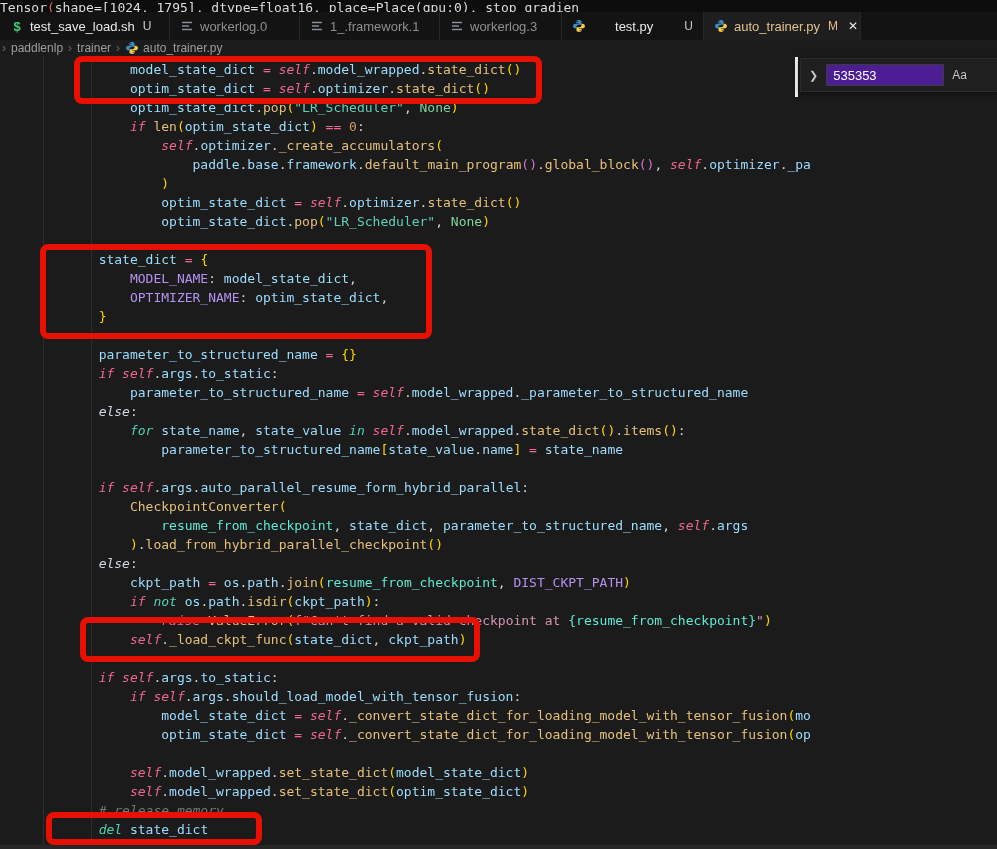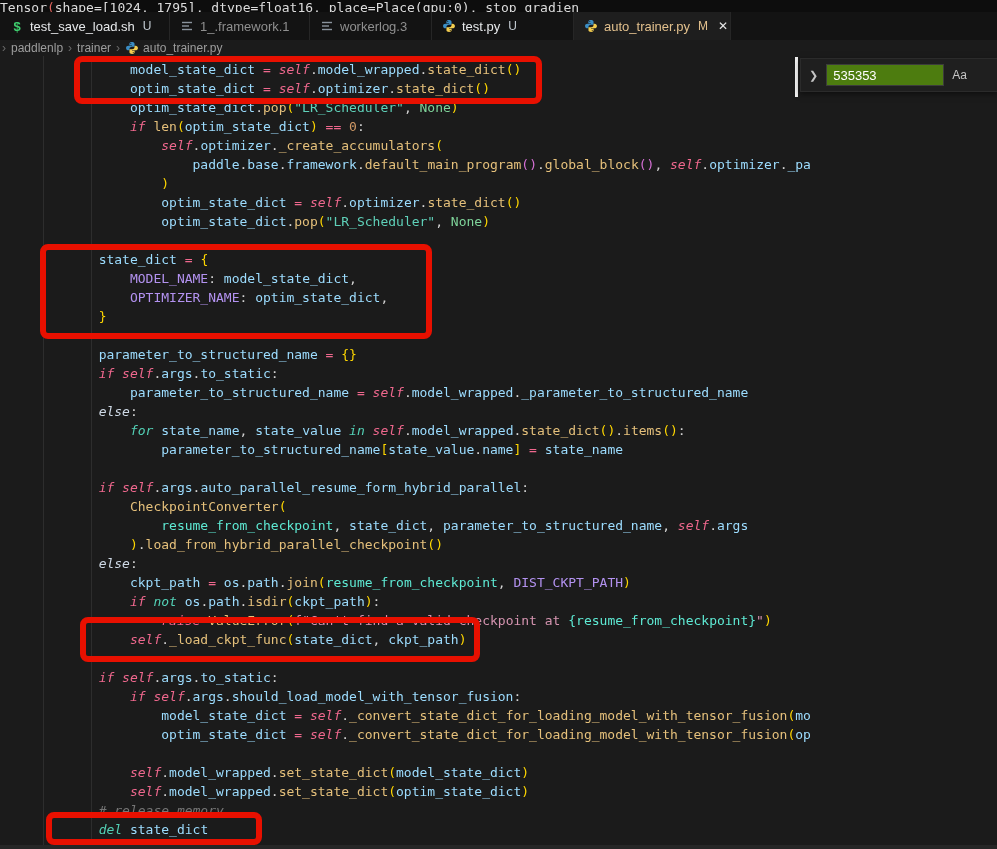--- a/index.html
+++ b/index.html
@@ -53,21 +53,21 @@
   .tk-pa{color:#5eead4;}
   .tk-cm{color:#767676;font-style:italic;}
   
   .redbox{position:absolute;border:6px solid #e81000;border-radius:8px;box-sizing:border-box;pointer-events:none;}
   
   .find-sash{position:absolute;left:795px;top:57px;width:3px;height:40px;background:#f2f2f2;}
   .find{position:absolute;left:800px;top:58px;width:197px;height:34px;background:#1f1f1f;
      border:1px solid #2b2b2b;border-right:none;box-shadow:0 2px 6px rgba(0,0,0,.5);
      display:flex;align-items:center;gap:8px;padding-left:8px;box-sizing:border-box;}
   .find .chev{color:#c5c5c5;font-size:11px;cursor:pointer;}
-  .find input{width:118px;height:22px;background:#4d7c0f;border:1px solid #3c3c3c;color:#ffffff;
+  .find input{width:118px;height:22px;background:#4c1d95;border:1px solid #3c3c3c;color:#ffffff;
      font-size:13px;font-family:"Liberation Sans",sans-serif;padding:0 6px;outline:none;box-sizing:border-box;}
   .find .aa{color:#c5c5c5;font-size:12px;cursor:pointer;white-space:nowrap;}
   
   .bottom-strip{position:absolute;left:0;top:845px;width:997px;height:4px;background:#262626;}
 </style>
 </head>
 <body>
 
 <div class="stage">
 
@@ -75,20 +75,32 @@
     <span class="tline"><span>Tensor</span><span class="tseg-r">(</span><span>shape=[1024, 1795], dtype=float16, place=Place(gpu:0), stop_gradien</span></span>
   </div>
 
   <div class="tab-bar">
       <div class="tab light" style="width: 170px;">
         <span class="ticon">
           <span class="shelly">$</span>
         </span>
         <span class="lbl">test_save_load.sh</span>
         <span class="badge">U</span>
+      </div>
+      <div class="tab" style="width: 130px;">
+        <span class="ticon">
+          <svg width="12" height="12" viewBox="0 0 12 12">
+            <g stroke="#8b949e" stroke-width="1.4">
+              <line x1="1" y1="2.5" x2="11" y2="2.5"></line>
+              <line x1="1" y1="6" x2="8" y2="6"></line>
+              <line x1="1" y1="9.5" x2="11" y2="9.5"></line>
+            </g>
+          </svg>
+        </span>
+        <span class="lbl">workerlog.0</span>
       </div>
       <div class="tab" style="width: 140px;">
         <span class="ticon">
           <svg width="12" height="12" viewBox="0 0 12 12">
             <g stroke="#8b949e" stroke-width="1.4">
               <line x1="1" y1="2.5" x2="11" y2="2.5"></line>
               <line x1="1" y1="6" x2="8" y2="6"></line>
               <line x1="1" y1="9.5" x2="11" y2="9.5"></line>
             </g>
           </svg>
@@ -100,21 +112,21 @@
           <svg width="12" height="12" viewBox="0 0 12 12">
             <g stroke="#8b949e" stroke-width="1.4">
               <line x1="1" y1="2.5" x2="11" y2="2.5"></line>
               <line x1="1" y1="6" x2="8" y2="6"></line>
               <line x1="1" y1="9.5" x2="11" y2="9.5"></line>
             </g>
           </svg>
         </span>
         <span class="lbl">workerlog.3</span>
       </div>
-      <div class="tab light" style="width: 142px;">
+      <div class="tab light" style="width: 142px; justify-content: space-between;">
         <span class="ticon">
           <svg width="14" height="14" viewBox="0 0 16 16">
             <path fill="#3b8dc4" d="M7.9 1.2c-1.6 0-2.9.6-2.9 1.9v1.7h3v.5H3.9c-1.5 0-2.7 1-2.7 2.7 0 1.6 1.2 2.7 2.7 2.7h1.2V9.1c0-1.5 1.2-2.6 2.7-2.6h3.1V3.1c0-1.3-1.3-1.9-3-1.9zM6.6 2.3a.6.6 0 1 1 0 1.2.6.6 0 0 1 0-1.2z"></path>
             <path fill="#f3cd4f" d="M8.1 14.8c1.6 0 2.9-.6 2.9-1.9v-1.7H8v-.5h4.1c1.5 0 2.7-1 2.7-2.7 0-1.6-1.2-2.7-2.7-2.7h-1.2v1.6c0 1.5-1.2 2.6-2.7 2.6H5.1v3.4c0 1.3 1.3 1.9 3 1.9zM9.4 13.7a.6.6 0 1 1 0-1.2.6.6 0 0 1 0 1.2z"></path>
           </svg>
         </span>
         <span class="lbl">test.py</span>
         <span class="badge">U</span>
       </div>
       <div class="tab active" style="width: 157px;">

